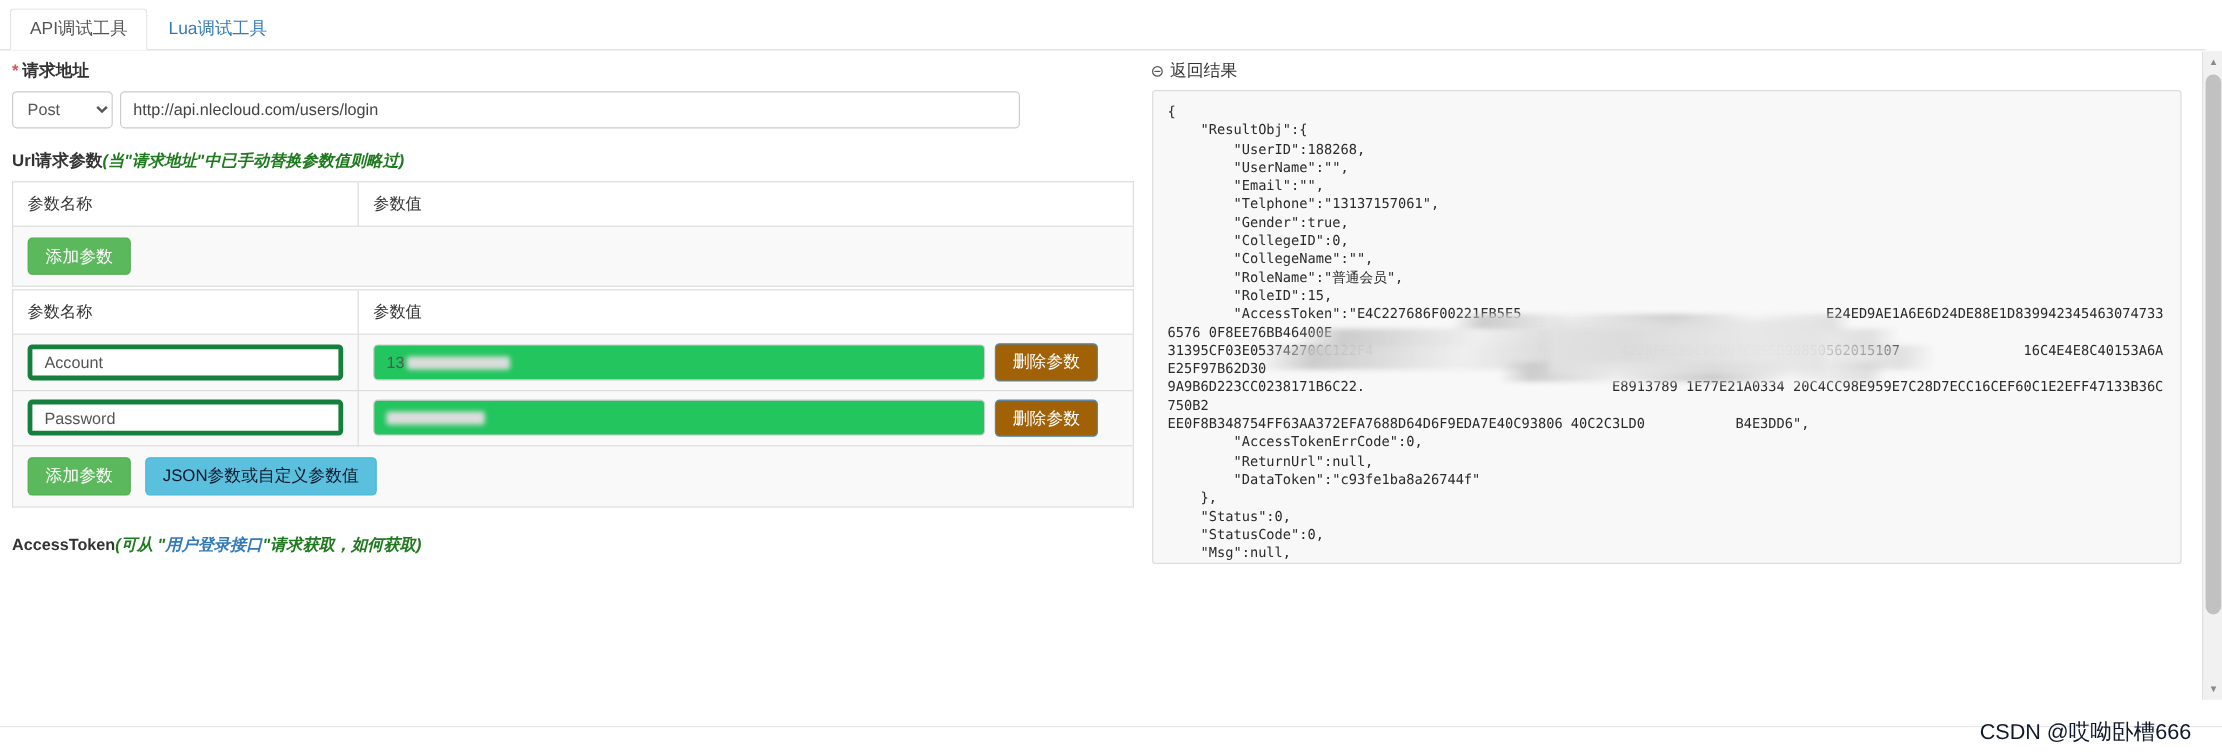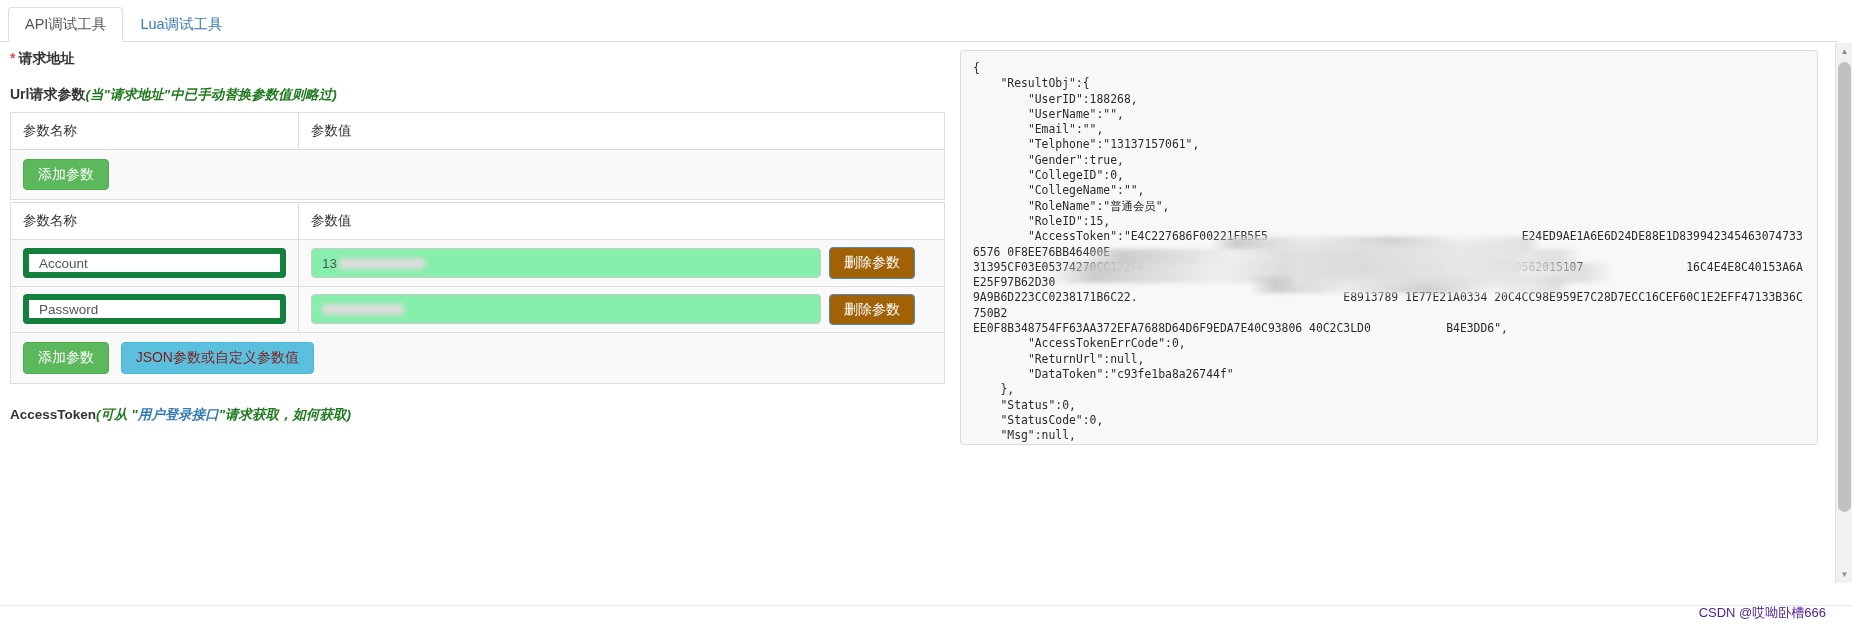--- a/index.html
+++ b/index.html
@@ -120,21 +120,21 @@
     background: #f9f9f9;
     vertical-align: middle;
   }
   .ptable td.col-name { border-right: 1px solid #dddddd; width: 288px; }
   .ptable tr:last-child td { border-bottom: none; }
   .ptable td.toolbar-cell { background: #f9f9f9; padding: 9px 12px; }
 
   input.pinput {
     width: 100%;
     height: 30px;
-    border: 6px solid #15803d;
+    border: 4px solid #15803d;
     border-radius: 4px;
     padding: 0 10px;
     font-size: 13.5px;
     color: #555;
     background: #fff;
     font-family: inherit;
   }
   .val-cell { display: flex; align-items: center; gap: 8px; }
 
   
@@ -144,21 +144,21 @@
     border-radius: 4px;
     font-size: 14px;
     padding: 7px 14px;
     cursor: pointer;
     line-height: 1.1;
     white-space: nowrap;
     font-family: inherit;
   }
   .btn-green  { background: #5cb85c; border-color: #4cae4c; color: #fff; }
   .btn-blue   { background: #a16207; border-color: #4a8bc0; color: #fff; }
-  .btn-info   { background: #5bc0de; border-color: #46b8da; color: #7f1d1d; }
+  .btn-info   { background: #5bc0de; border-color: #46b8da; color: #0f172a; }
   .btn-send {
     width: 478px; height: 36px;
     background: #5cb85c; border: 1px solid #4cae4c;
     border-radius: 4px; color: #fff;
     font-size: 14px; cursor: pointer;
     font-family: inherit;
   }
 
   
   .token-label { margin: 22px 0 7px 0; font-size: 13.5px; }
@@ -247,21 +247,21 @@
     background: #dcdcdc;
     filter: blur(2.4px);
     border-radius: 2px;
     vertical-align: middle;
   }
   .val-wrap {
     position: relative;
     width: 510px; height: 30px;
     border: 1px solid #cccccc;
     border-radius: 4px;
-    background: #86efac;
+    background: #22c55e;
     display: flex;
     align-items: center;
     padding: 0 10px;
     font-size: 13.5px;
     color: #555;
     overflow: hidden;
   }
 
   
   .scrollbar {
@@ -283,22 +283,22 @@
   .sb-thumb {
     position: absolute; left: 2px; top: 19px;
     width: 13px; height: 450px;
     background: #c1c1c1; border-radius: 7px;
   }
 
   
   .watermark {
     position: absolute;
     right: 26px; bottom: 6px;
-    font-size: 13px;
-    color: #4c1d95;
+    font-size: 18px;
+    color: #0f172a;
     white-space: nowrap;
   }
   .bottom-rule {
     position: absolute;
     left: 0; right: 0; bottom: 22px;
     height: 1px; background: #e8e8e8;
   }
 </style>
 </head>
 <body>
@@ -308,20 +308,29 @@
   <div class="tabbar">
     <div class="tab active">API调试工具</div>
     <div class="tab inactive">Lua调试工具</div>
   </div>
 
   <div class="left-col">
 
     
     <div class="sec-label">
       <span class="req-star">*</span><span>请求地址</span>
+    </div>
+    <div class="url-row">
+      <select class="method">
+        <option>Post</option>
+        <option>Get</option>
+        <option>Put</option>
+        <option>Delete</option>
+      </select>
+      <input class="url-input" type="text" value="http://api.nlecloud.com/users/login" style="">
     </div>
 
     
     <div class="sec-label" style="margin-top:18px;">
       <span>Url请求参数</span><span class="hint-green">(当"请求地址"中已手动替换参数值则略过)</span>
     </div>
     <table class="ptable">
       <thead>
         <tr>
           <th class="col-name">参数名称</th>
@@ -384,20 +393,24 @@
 
     
     <div class="token-label">
       <b>AccessToken</b><span class="hint-green">(可从 "</span><span class="hint-link">用户登录接口</span><span class="hint-green">"请求获取，</span><span class="hint-green">如何获取</span><span class="hint-green">)</span>
     </div>
 
     
   </div>
 
   <div class="right-col">
+    <div class="result-head">
+      <span class="minus-icon"></span>
+      <span>返回结果</span>
+    </div>
     <div class="result-box">
       <pre class="result-json">{
     "ResultObj":{
         "UserID":188268,
         "UserName":"",
         "Email":"",
         "Telphone":"13137157061",
         "Gender":true,
         "CollegeID":0,
         "CollegeName":"",

